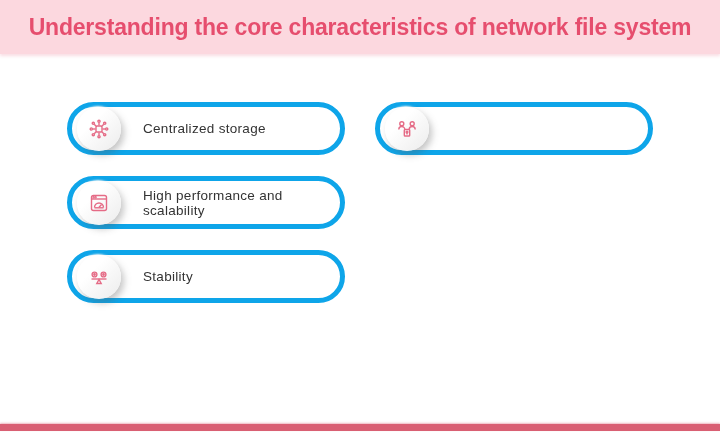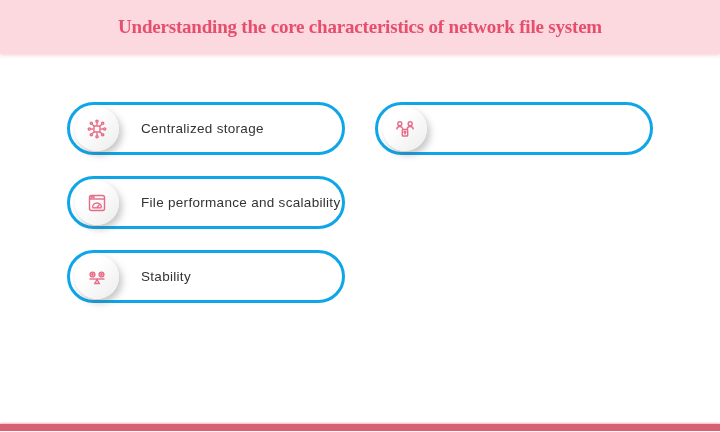--- a/index.html
+++ b/index.html
@@ -15,42 +15,42 @@
   
   .header {
     height: 54px;
     background: #fcd8df;
     display: flex;
     align-items: center;
     justify-content: center;
     box-shadow: 0 2px 3px rgba(233, 120, 145, 0.25);
   }
   .title {
-    font-family: Liberation Serif, serif;
+    font-family: Liberation Sans, sans-serif;
     font-weight: 700;
-    font-size: 19px;
+    font-size: 23px;
     letter-spacing: -0.2px;
     color: #e64e6e;
     white-space: nowrap;
   }
 
   
   .content {
     display: flex;
     padding: 48px 0 0 67px;
     gap: 30px;
   }
   .col { display: flex; flex-direction: column; gap: 21px; }
 
   .pill {
     width: 278px;
     height: 53px;
     box-sizing: border-box;
     background: #ffffff;
-    border: 3px solid #0ea5e9;
+    border: 5px solid #0ea5e9;
     border-radius: 27px;
     display: flex;
     align-items: center;
     padding-left: 5px;
   }
   .icon-circle {
     width: 44px; height: 44px;
     border-radius: 50%;
     background: linear-gradient(135deg, #ffffff 35%, #ececec 100%);
     box-shadow: 3px 4px 7px rgba(90, 90, 90, 0.35), -1px -1px 2px #ffffff;
@@ -120,21 +120,21 @@
           <svg width="24" height="24" viewBox="0 0 24 24" fill="none" stroke="#e56b86" stroke-width="1.4">
             <rect x="4.5" y="4.5" width="15" height="15" rx="2"></rect>
             <line x1="4.5" y1="8" x2="19.5" y2="8"></line>
             <circle cx="6.6" cy="6.3" r="0.5"></circle>
               <circle cx="8.6" cy="6.3" r="0.5"></circle>
             <path d="M7.5 16.5 a4.5 4.5 0 0 1 9 0"></path>
             <line x1="12" y1="16.3" x2="14.6" y2="13.6"></line>
             <line x1="7.5" y1="16.8" x2="16.5" y2="16.8"></line>
           </svg>
         </span>
-        <span class="pill-label">File performance and scalability</span>
+        <span class="pill-label">High performance and scalability</span>
       </div>
 
 
       <div class="pill">
         <span class="icon-circle">
           <svg width="24" height="24" viewBox="0 0 24 24" fill="none" stroke="#e56b86" stroke-width="1.4">
             <line x1="4.5" y1="14" x2="19.5" y2="14"></line>
             <circle cx="7.5" cy="9.5" r="2.4"></circle>
               <circle cx="7.5" cy="9.5" r="0.7"></circle>
             <circle cx="16.5" cy="9.5" r="2.4"></circle>

